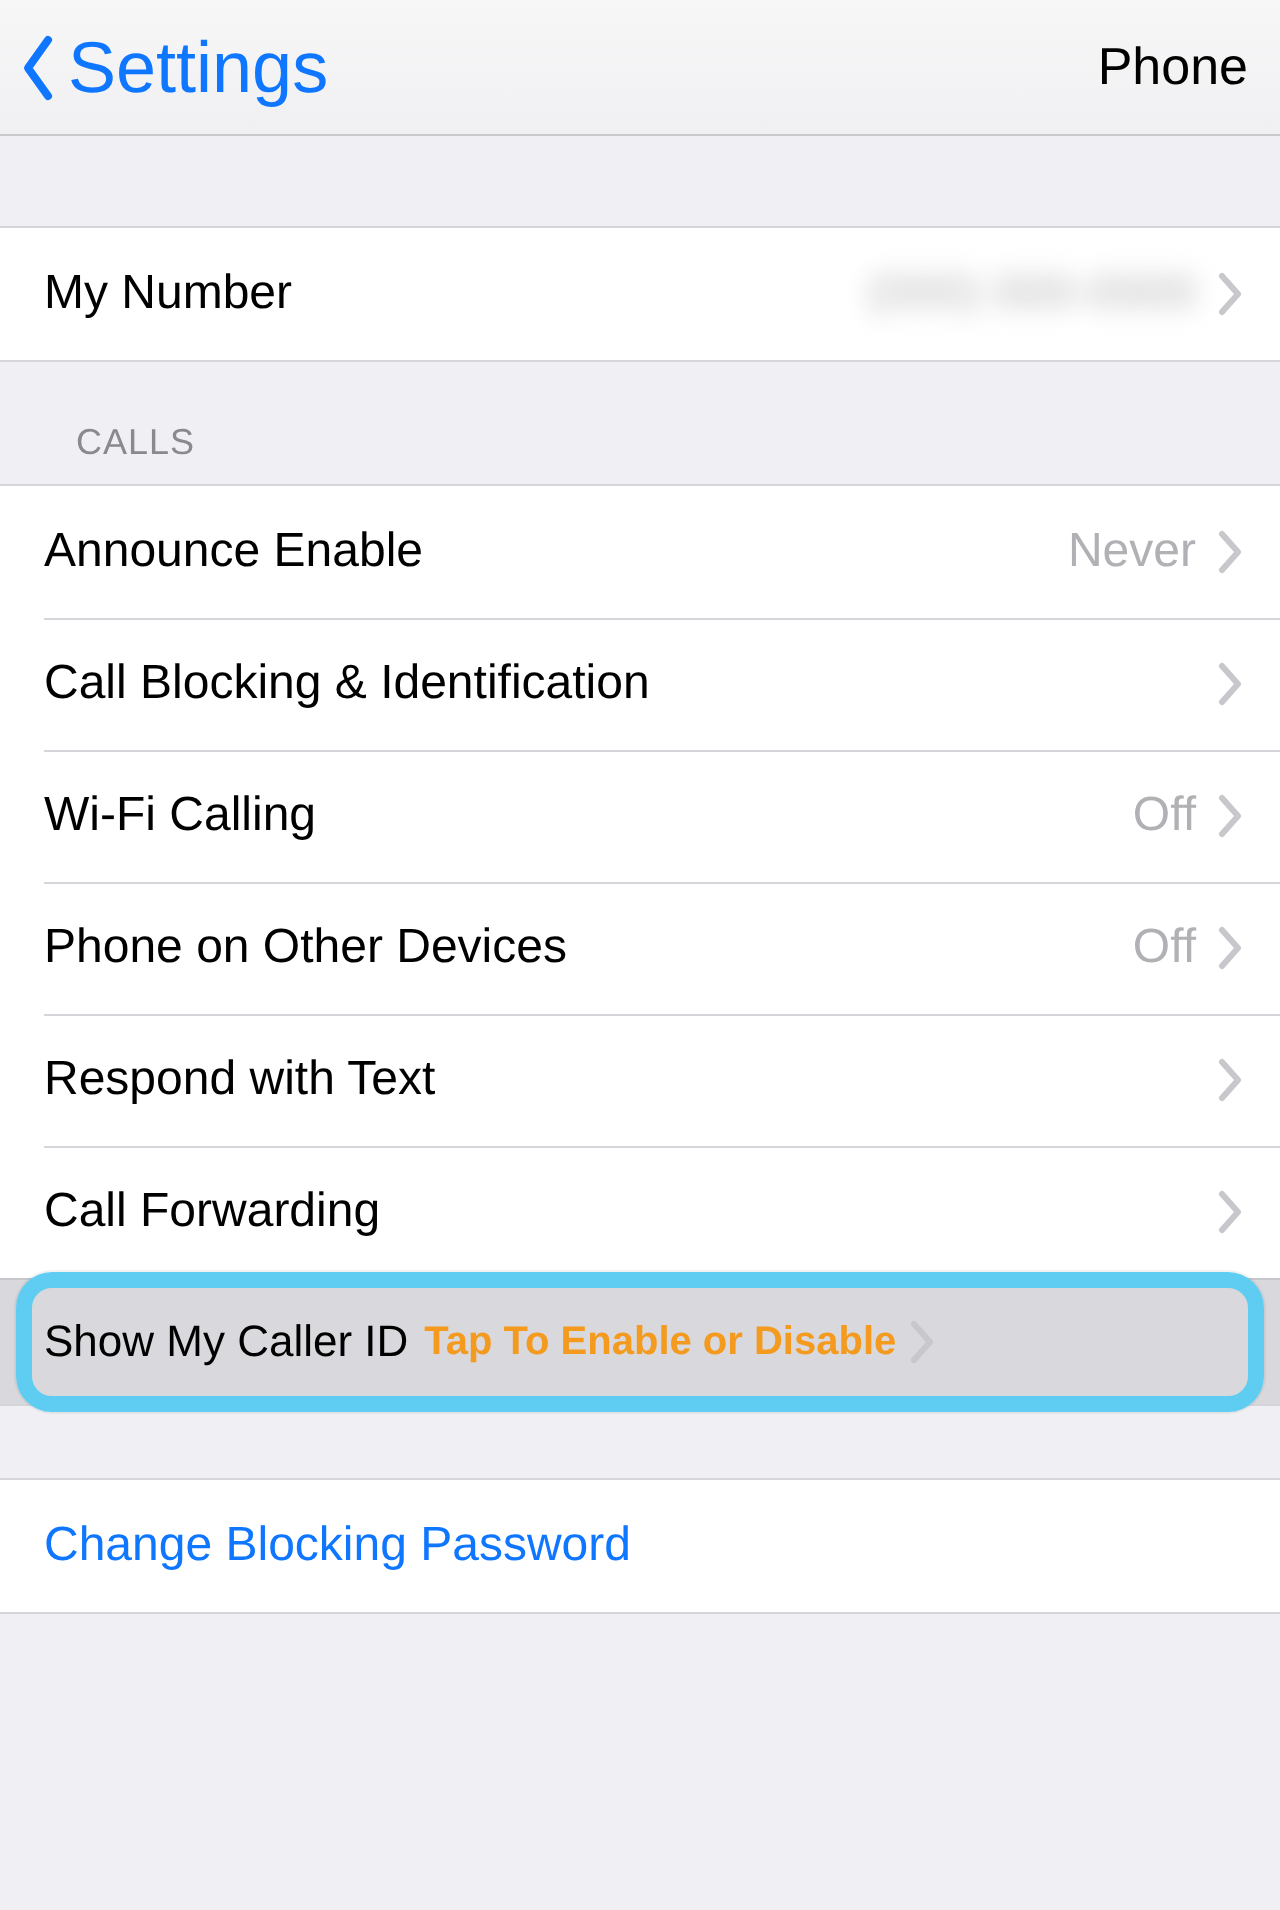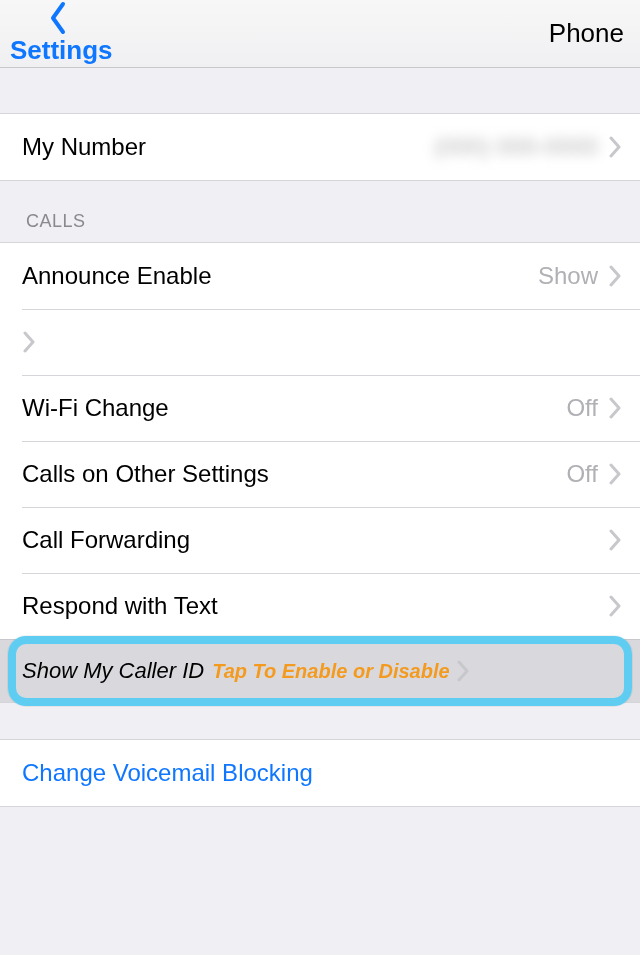--- a/index.html
+++ b/index.html
@@ -20,41 +20,40 @@
       border-bottom: 1px solid #c8c7cc;
       display: flex;
       align-items: center;
       position: relative;
       padding: 0 10px;
     }
     .back {
       display: flex;
       align-items: center;
       color: #0f77ff;
-      font-size: 26px;
-      font-weight: 700;
-      flex-direction: column;
+      font-size: 36px;
+      font-weight: 400;
     }
     .back svg {
       width: 20px;
       height: 34px;
       margin-right: 4px;
     }
     .title {
       position: absolute;
       left: 0;
       right: 16px;
       text-align: right;
       font-size: 26px;
       font-weight: 400;
       color: #000;
       pointer-events: none;
     }
     .section-header {
-      padding: 30px 26px 10px;
+      padding: 30px 38px 10px;
       font-size: 18px;
       color: #8a8a8d;
       letter-spacing: 0.5px;
     }
     .spacer {
       height: 45px;
     }
     .group {
       background: #fff;
       border-top: 1px solid #d6d6da;
@@ -103,21 +102,20 @@
       stroke-linecap: round;
       stroke-linejoin: round;
     }
     .highlight-wrap {
       position: relative;
       background: #d9d9dd;
       border-top: 1px solid #c8c7cc;
     }
     .highlight-wrap .row {
       min-height: 62px;
-      font-style: italic;
     }
     .highlight-wrap::before {
       display:none;
     }
     .highlight-ring {
       position: absolute;
       top: -4px;
       left: 8px;
       right: 8px;
       bottom: -4px;
@@ -162,67 +160,68 @@
         <path d="M3 2 L11 11 L3 20"></path>
       </svg>
   </div>
 </div>
 
 <div class="section-header">CALLS</div>
 
 <div class="group">
   <div class="row">
     <span class="label">Announce Enable</span>
-    <span class="value">Show</span>
-    <svg class="chevron" viewBox="0 0 14 22">
-        <path d="M3 2 L11 11 L3 20"></path>
-      </svg>
-  </div>
-  <div class="row">
-    <svg class="chevron" viewBox="0 0 14 22">
-        <path d="M3 2 L11 11 L3 20"></path>
-      </svg>
-  </div>
-  <div class="row">
-    <span class="label">Wi-Fi Change</span>
+    <span class="value">Never</span>
+    <svg class="chevron" viewBox="0 0 14 22">
+        <path d="M3 2 L11 11 L3 20"></path>
+      </svg>
+  </div>
+  <div class="row">
+    <span class="label">Call Blocking &amp; Identification</span>
+    <svg class="chevron" viewBox="0 0 14 22">
+        <path d="M3 2 L11 11 L3 20"></path>
+      </svg>
+  </div>
+  <div class="row">
+    <span class="label">Wi-Fi Calling</span>
     <span class="value">Off</span>
     <svg class="chevron" viewBox="0 0 14 22">
         <path d="M3 2 L11 11 L3 20"></path>
       </svg>
   </div>
   <div class="row">
-    <span class="label">Calls on Other Settings</span>
+    <span class="label">Phone on Other Devices</span>
     <span class="value">Off</span>
     <svg class="chevron" viewBox="0 0 14 22">
         <path d="M3 2 L11 11 L3 20"></path>
       </svg>
   </div>
   <div class="row">
+    <span class="label">Respond with Text</span>
+    <svg class="chevron" viewBox="0 0 14 22">
+        <path d="M3 2 L11 11 L3 20"></path>
+      </svg>
+  </div>
+  <div class="row">
     <span class="label">Call Forwarding</span>
-    <svg class="chevron" viewBox="0 0 14 22">
-        <path d="M3 2 L11 11 L3 20"></path>
-      </svg>
-  </div>
-  <div class="row">
-    <span class="label">Respond with Text</span>
     <svg class="chevron" viewBox="0 0 14 22">
         <path d="M3 2 L11 11 L3 20"></path>
       </svg>
   </div>
   <div class="highlight-wrap">
     <div class="row">
       <span class="label" style="font-size:22px;flex:0 0 auto;margin-right:8px;">Show My Caller ID</span>
       <span class="annotation">Tap To Enable or Disable</span>
       <svg class="chevron" viewBox="0 0 14 22">
           <path d="M3 2 L11 11 L3 20"></path>
         </svg>
     </div>
     <div class="highlight-ring"></div>
   </div>
 </div>
 
 <div class="small-gap"></div>
 
 <div class="group">
   <div class="row link-row">
-    <span class="label">Change Voicemail Blocking</span>
+    <span class="label">Change Blocking Password</span>
   </div>
 </div>
 
 </body></html>

